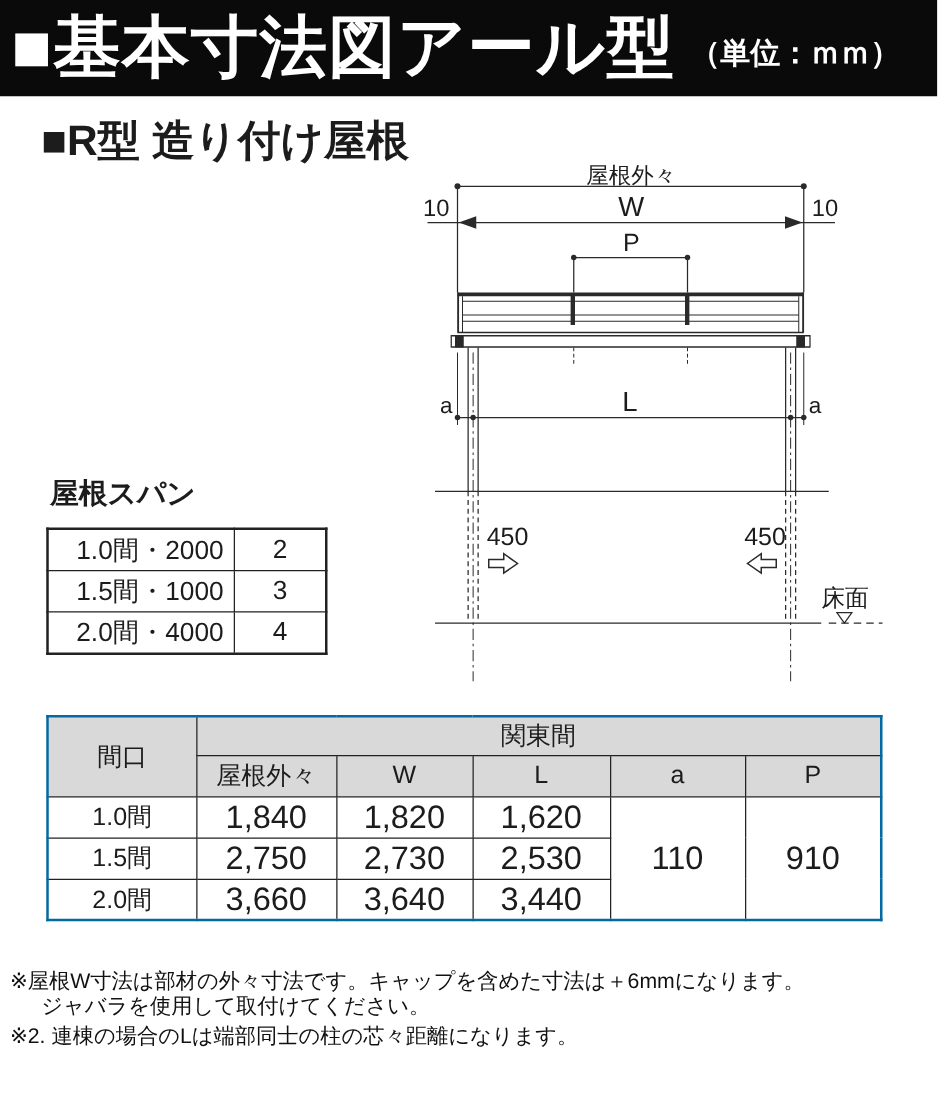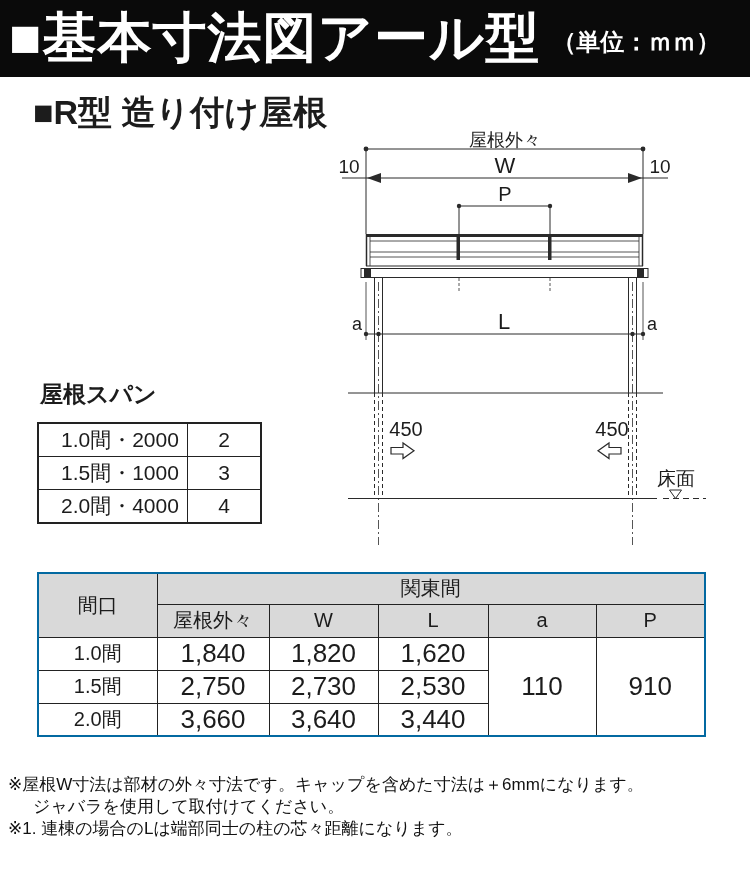--- a/index.html
+++ b/index.html
@@ -31,21 +31,21 @@
     border:2px solid #0369a1;text-align:center;
   }
   table.dim th,table.dim td{border:1px solid #222;font-size:20px;font-weight:normal;padding:0;}
   table.dim tr{height:33px;}
   table.dim tr.grp{height:31px;}
   .hd{background:#d9d9d9;}
   table.dim td.num{font-size:26px;}
   
   .notes{position:absolute;left:8px;top:754px;width:740px;font-size:17px;line-height:22px;color:#111;margin-top:20px;}
   .note{white-space:nowrap;}
-  .note.indent{padding-left:25px;}
+  .note.indent{padding-left:25px;font-family:Liberation Mono, monospace;}
   
   .diagram{position:absolute;left:328px;top:122px;}
   .diagram text{fill:#1c1c1c;}
 </style>
 </head>
 <body>
 
 <div class="page">
 
   <div class="topbar">
@@ -203,16 +203,16 @@
         <td class="num">3,660</td>
         <td class="num">3,640</td>
         <td class="num">3,440</td>
       </tr>
     </tbody>
   </table>
 
   <div class="notes">
     <div class="note">※屋根W寸法は部材の外々寸法です。キャップを含めた寸法は＋6mmになります。</div>
     <div class="note indent">ジャバラを使用して取付けてください。</div>
-    <div class="note">※1. 連棟の場合のLは端部同士の柱の芯々距離になります。</div>
+    <div class="note">※2. 連棟の場合のLは端部同士の柱の芯々距離になります。</div>
   </div>
 
 </div>
 
 </body></html>

